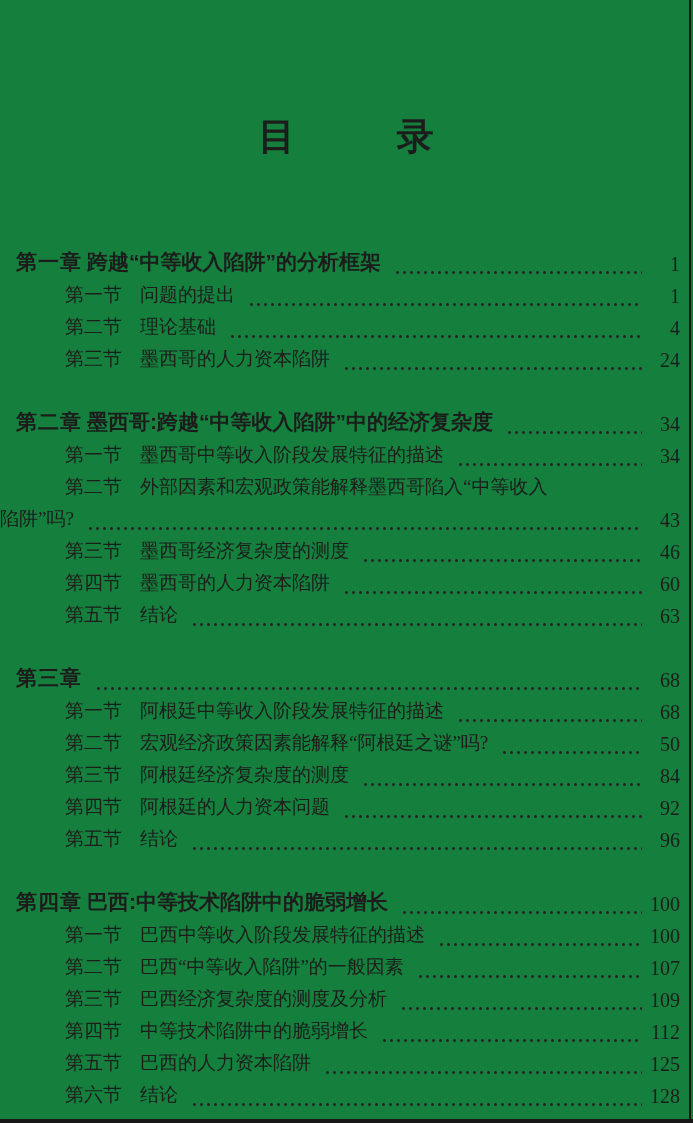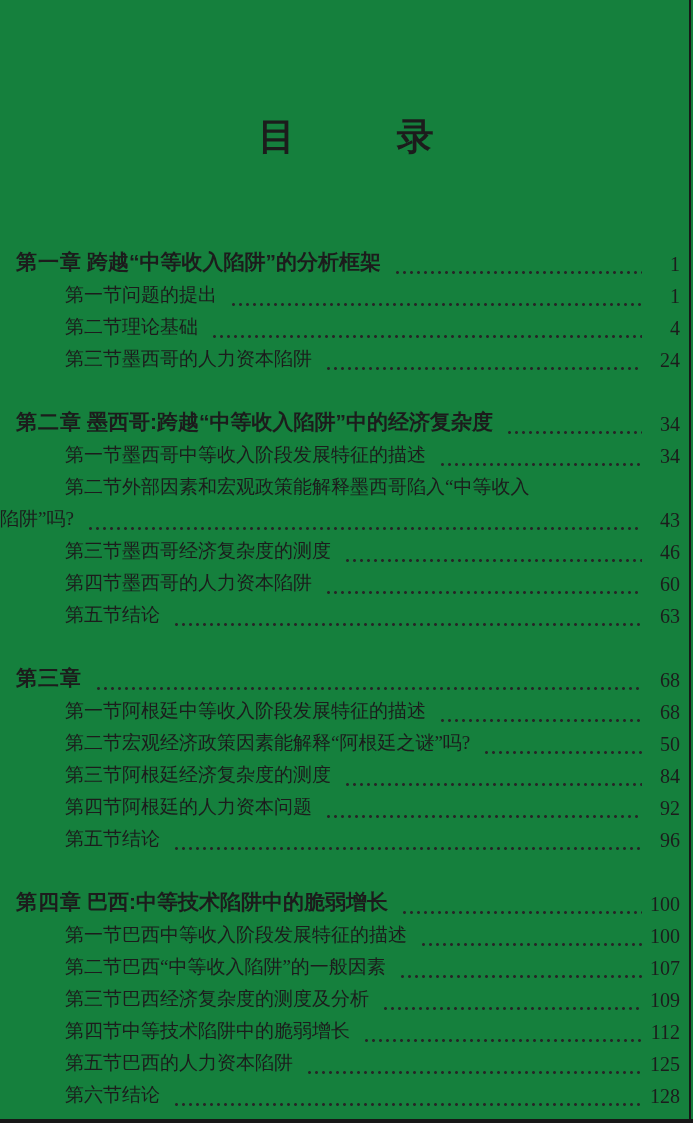--- a/index.html
+++ b/index.html
@@ -58,21 +58,21 @@
   }
   .chapter-row {
     font-family: "Liberation Sans", "DejaVu Sans", sans-serif;
     font-weight: bold;
     font-size: 21px;
   }
   .chapter-row .label { padding-left: 16px; letter-spacing: 1px; }
   .chapter-row .title-text { margin-left: 5px; }
   .section-row { font-size: 19px; }
   .section-row .label { padding-left: 65px; }
-  .section-row .title-text { }
+  .section-row .title-text { margin-left: 18px; }
   .cont-row { font-size: 19px; }
   .cont-row .title-text { }
   .dots {
     flex: 1 1 auto;
     height: 9px;
     margin: 0 6px 0 13px;
     background-image: radial-gradient(circle, #262626 1.25px, rgba(0,0,0,0) 1.6px);
     background-size: 7px 9px;
     background-repeat: repeat-x;
     background-position: left center;

